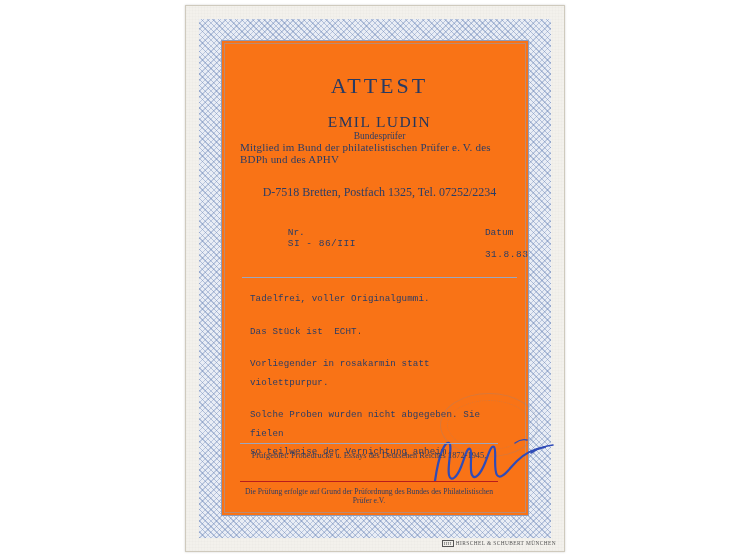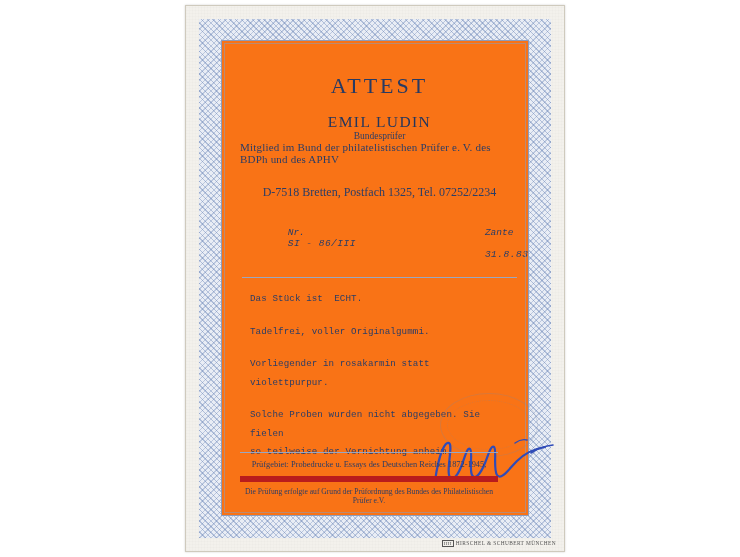--- a/index.html
+++ b/index.html
@@ -117,21 +117,20 @@
   }
 
   .refrow {
     display: flex;
     justify-content: center;
     gap: 72px;
     font-family: "Liberation Mono", monospace;
     font-size: 9.5px;
     color: #2b3d66;
     margin-bottom: 4px;
-    font-style: italic;
   }
   .refrow .cell {
     white-space: pre;
   }
   .refrow .val {
     letter-spacing: 0.5px;
   }
 
   .hr {
     height: 1px;
@@ -195,23 +194,23 @@
     height: 1px;
     background: #9aa7c2;
     margin-bottom: 6px;
   }
   .footer .f1 {
     font-size: 8.4px;
     line-height: 11px;
   }
   .footer .f2 {
     font-size: 7.6px;
-    margin-top: 6px;
+    margin-top: 20px;
     padding-top: 5px;
-    border-top: 6px solid #b91c1c;
+    border-top: 1px solid #b91c1c;
     text-align: center;
   }
 
   .corner-mark {
     position: absolute;
     right: 8px;
     bottom: 4px;
     font-family: "Liberation Serif", serif;
     font-size: 5.4px;
     color: #555;
@@ -240,31 +239,31 @@
       <div class="role">Bundesprüfer</div>
       <div class="member">Mitglied im Bund der philatelistischen Prüfer e. V. des BDPh und des APHV</div>
       <div class="address">D-7518 Bretten, Postfach 1325, Tel. 07252/2234</div>
 
       <div class="refrow">
         <div class="cell">
           <span>Nr.</span>
           <span class="val">SI - 86/III</span>
         </div>
         <div class="cell">
-          <span>Zante</span>
+          <span>Datum</span>
           &nbsp;&nbsp;&nbsp;
           <span class="val">31.8.83</span>
         </div>
       </div>
 
       <div class="hr"></div>
 
       <div class="body">
+        <p>Tadelfrei, voller Originalgummi.</p>
         <p>Das Stück ist  ECHT.</p>
-        <p>Tadelfrei, voller Originalgummi.</p>
         <p>Vorliegender in rosakarmin statt violettpurpur.</p>
         <p>Solche Proben wurden nicht abgegeben. Sie fielen
 so teilweise der Vernichtung anheim.</p>
 
       </div>
 
       <div class="seal"></div>
 
       <div class="signature">
         <svg width="150" height="60" viewBox="0 0 150 60">

